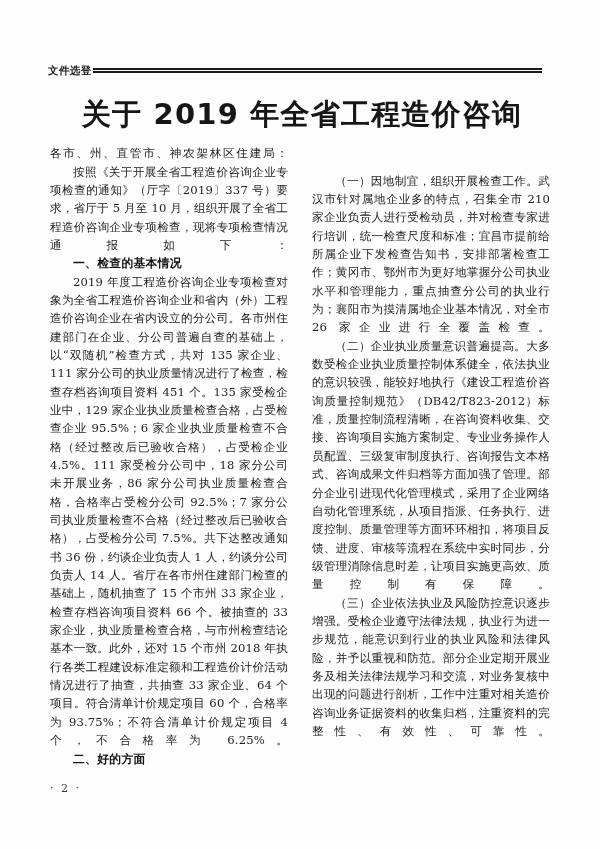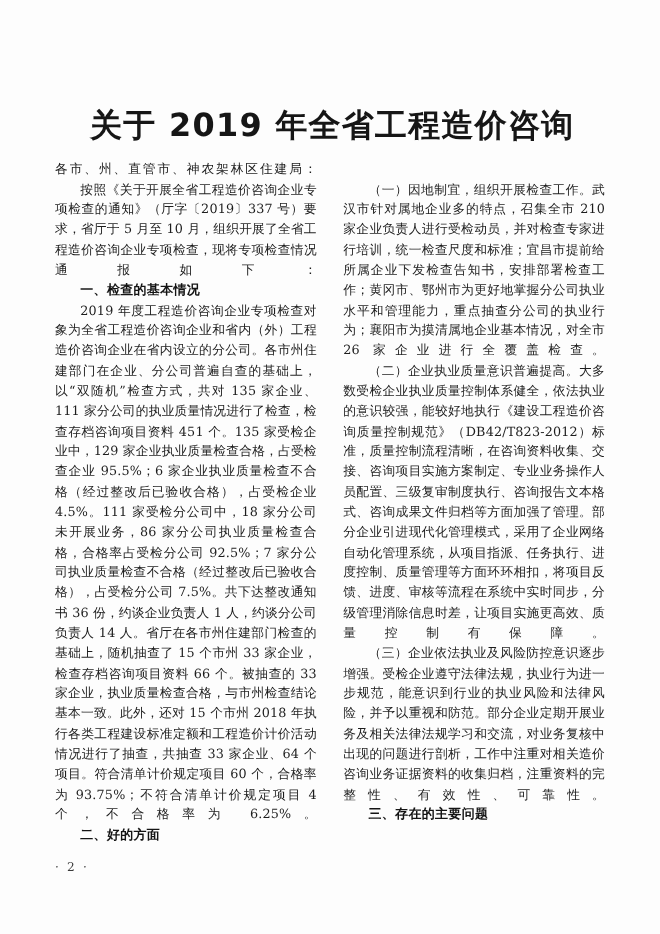--- a/index.html
+++ b/index.html
@@ -133,38 +133,41 @@
     font-size: 11px;
     color: #3a3a3a;
     letter-spacing: 2px;
   }
 </style>
 </head>
 <body>
 
 <div class="page">
 
+  <div class="header-band">
+    <span class="header-label">文件选登</span>
+    <span class="header-rule"></span>
+  </div>
 
   <div class="doc-title">
     <span class="tl">关于 2019 年全省工程造价咨询</span>
   </div>
 
   <div class="body-cols">
     <div class="col" id="col-left">
         <p class="para">各市、州、直管市、神农架林区住建局：</p>
         <p class="para indent">按照《关于开展全省工程造价咨询企业专项检查的通知》（厅字〔2019〕337 号）要求，省厅于 5 月至 10 月，组织开展了全省工程造价咨询企业专项检查，现将专项检查情况通报如下：</p>
         <p class="heading">一、检查的基本情况</p>
         <p class="para indent">2019 年度工程造价咨询企业专项检查对象为全省工程造价咨询企业和省内（外）工程造价咨询企业在省内设立的分公司。各市州住建部门在企业、分公司普遍自查的基础上，以“双随机”检查方式，共对 135 家企业、111 家分公司的执业质量情况进行了检查，检查存档咨询项目资料 451 个。135 家受检企业中，129 家企业执业质量检查合格，占受检查企业 95.5%；6 家企业执业质量检查不合格（经过整改后已验收合格），占受检企业 4.5%。111 家受检分公司中，18 家分公司未开展业务，86 家分公司执业质量检查合格，合格率占受检分公司 92.5%；7 家分公司执业质量检查不合格（经过整改后已验收合格），占受检分公司 7.5%。共下达整改通知书 36 份，约谈企业负责人 1 人，约谈分公司负责人 14 人。省厅在各市州住建部门检查的基础上，随机抽查了 15 个市州 33 家企业，检查存档咨询项目资料 66 个。被抽查的 33 家企业，执业质量检查合格，与市州检查结论基本一致。此外，还对 15 个市州 2018 年执行各类工程建设标准定额和工程造价计价活动情况进行了抽查，共抽查 33 家企业、64 个项目。符合清单计价规定项目 60 个，合格率为 93.75%；不符合清单计价规定项目 4 个，不合格率为 6.25%。</p>
         <p class="heading">二、好的方面</p>
       </div>
     <div class="col" id="col-right">
         <p class="para indent">（一）因地制宜，组织开展检查工作。武汉市针对属地企业多的特点，召集全市 210 家企业负责人进行受检动员，并对检查专家进行培训，统一检查尺度和标准；宜昌市提前给所属企业下发检查告知书，安排部署检查工作；黄冈市、鄂州市为更好地掌握分公司执业水平和管理能力，重点抽查分公司的执业行为；襄阳市为摸清属地企业基本情况，对全市 26 家企业进行全覆盖检查。</p>
         <p class="para indent">（二）企业执业质量意识普遍提高。大多数受检企业执业质量控制体系健全，依法执业的意识较强，能较好地执行《建设工程造价咨询质量控制规范》（DB42/T823-2012）标准，质量控制流程清晰，在咨询资料收集、交接、咨询项目实施方案制定、专业业务操作人员配置、三级复审制度执行、咨询报告文本格式、咨询成果文件归档等方面加强了管理。部分企业引进现代化管理模式，采用了企业网络自动化管理系统，从项目指派、任务执行、进度控制、质量管理等方面环环相扣，将项目反馈、进度、审核等流程在系统中实时同步，分级管理消除信息时差，让项目实施更高效、质量控制有保障。</p>
         <p class="para indent">（三）企业依法执业及风险防控意识逐步增强。受检企业遵守法律法规，执业行为进一步规范，能意识到行业的执业风险和法律风险，并予以重视和防范。部分企业定期开展业务及相关法律法规学习和交流，对业务复核中出现的问题进行剖析，工作中注重对相关造价咨询业务证据资料的收集归档，注重资料的完整性、有效性、可靠性。</p>
-        <p class="heading">三、存在的主要问题</p>
       </div>
   </div>
 
   <div class="footer">
     <span>· 2 ·</span>
   </div>
 
 </div>
 
 </body></html>

